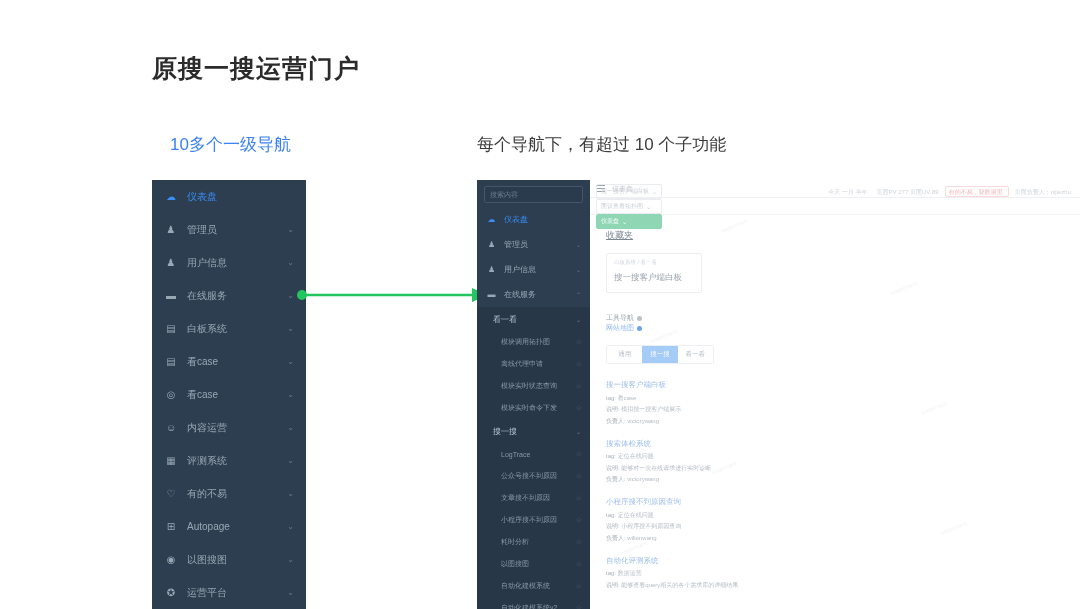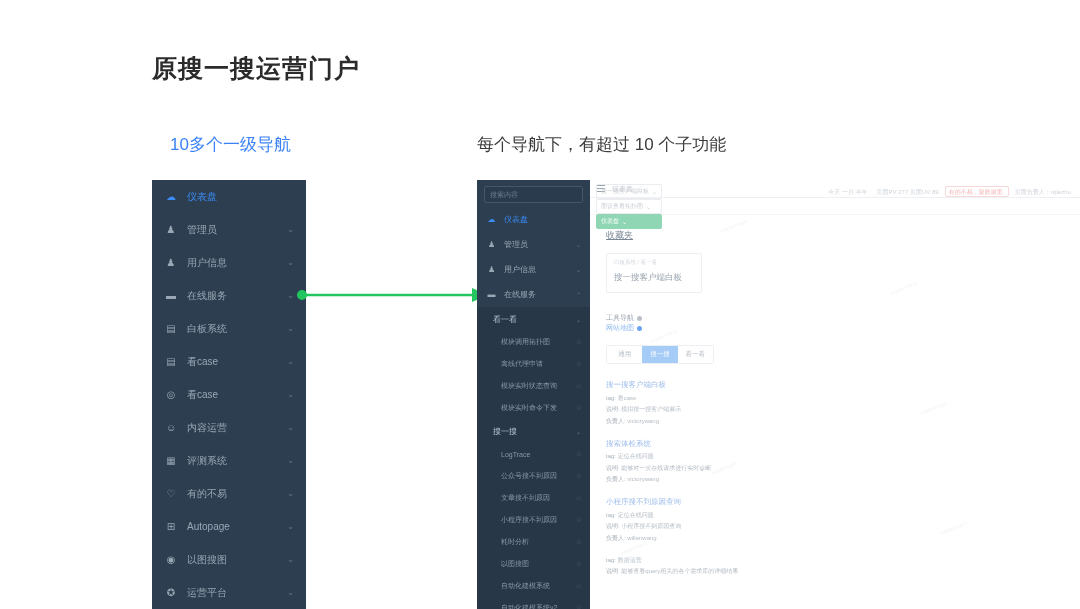--- a/index.html
+++ b/index.html
@@ -404,19 +404,20 @@
             <div class="entry-row"><b>说明:</b> <span>能够对一次在线请求进行实时诊断</span></div>
             <div class="entry-row"><b>负责人:</b> <span>victorywang</span></div>
           </div>
           <div class="entry">
             <div class="entry-title">小程序搜不到原因查询</div>
             <div class="entry-row"><b>tag:</b> <span>定位在线问题</span></div>
             <div class="entry-row"><b>说明:</b> <span>小程序搜不到原因查询</span></div>
             <div class="entry-row"><b>负责人:</b> <span>willenwang</span></div>
           </div>
           <div class="entry">
+            <div class="entry-title">自动化评测系统</div>
             <div class="entry-row"><b>tag:</b> <span>数据运营</span></div>
             <div class="entry-row"><b>说明:</b> <span>能够查看query相关的各个需求库的详细结果</span></div>
           </div>
         </div>
     </div>
   </div>
 </div>
 
 </body></html>

